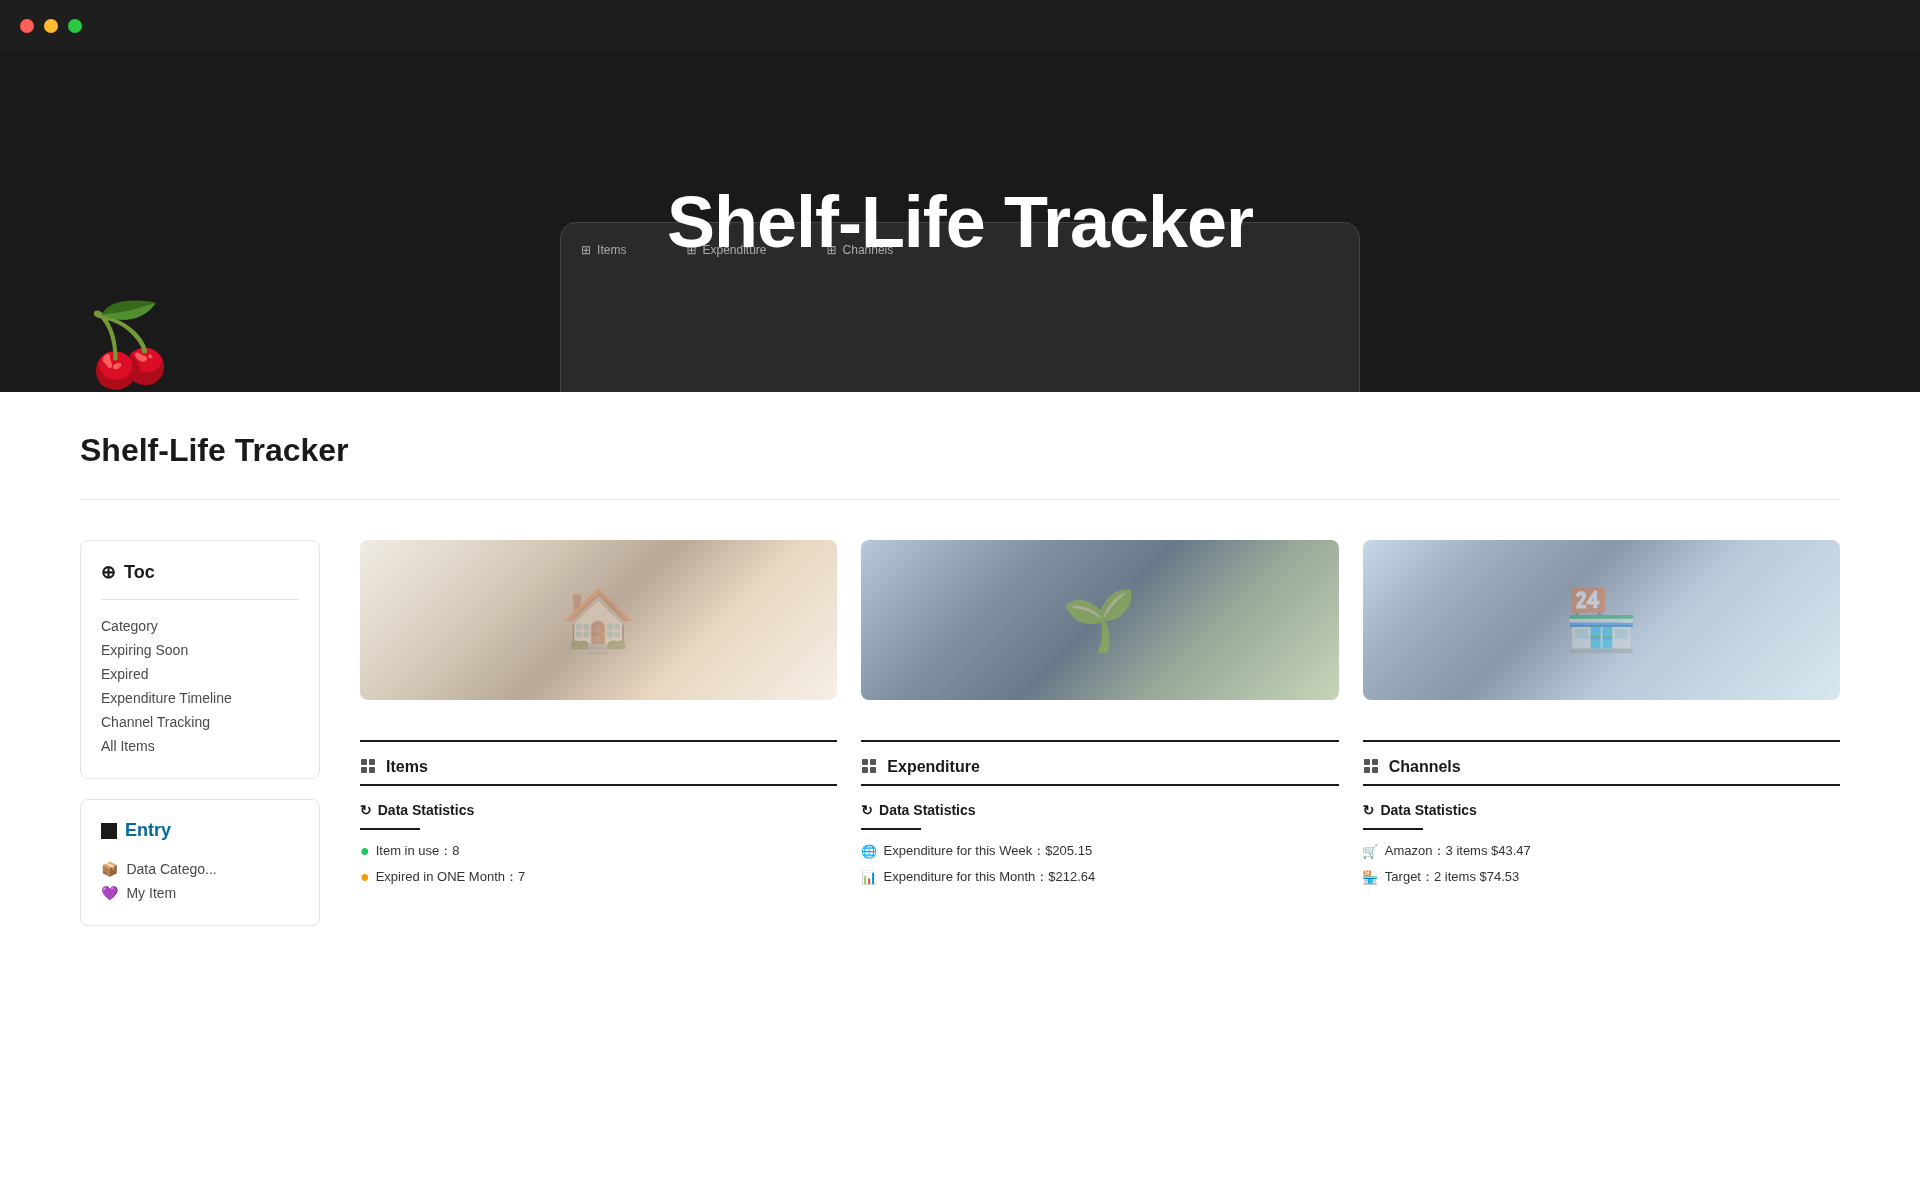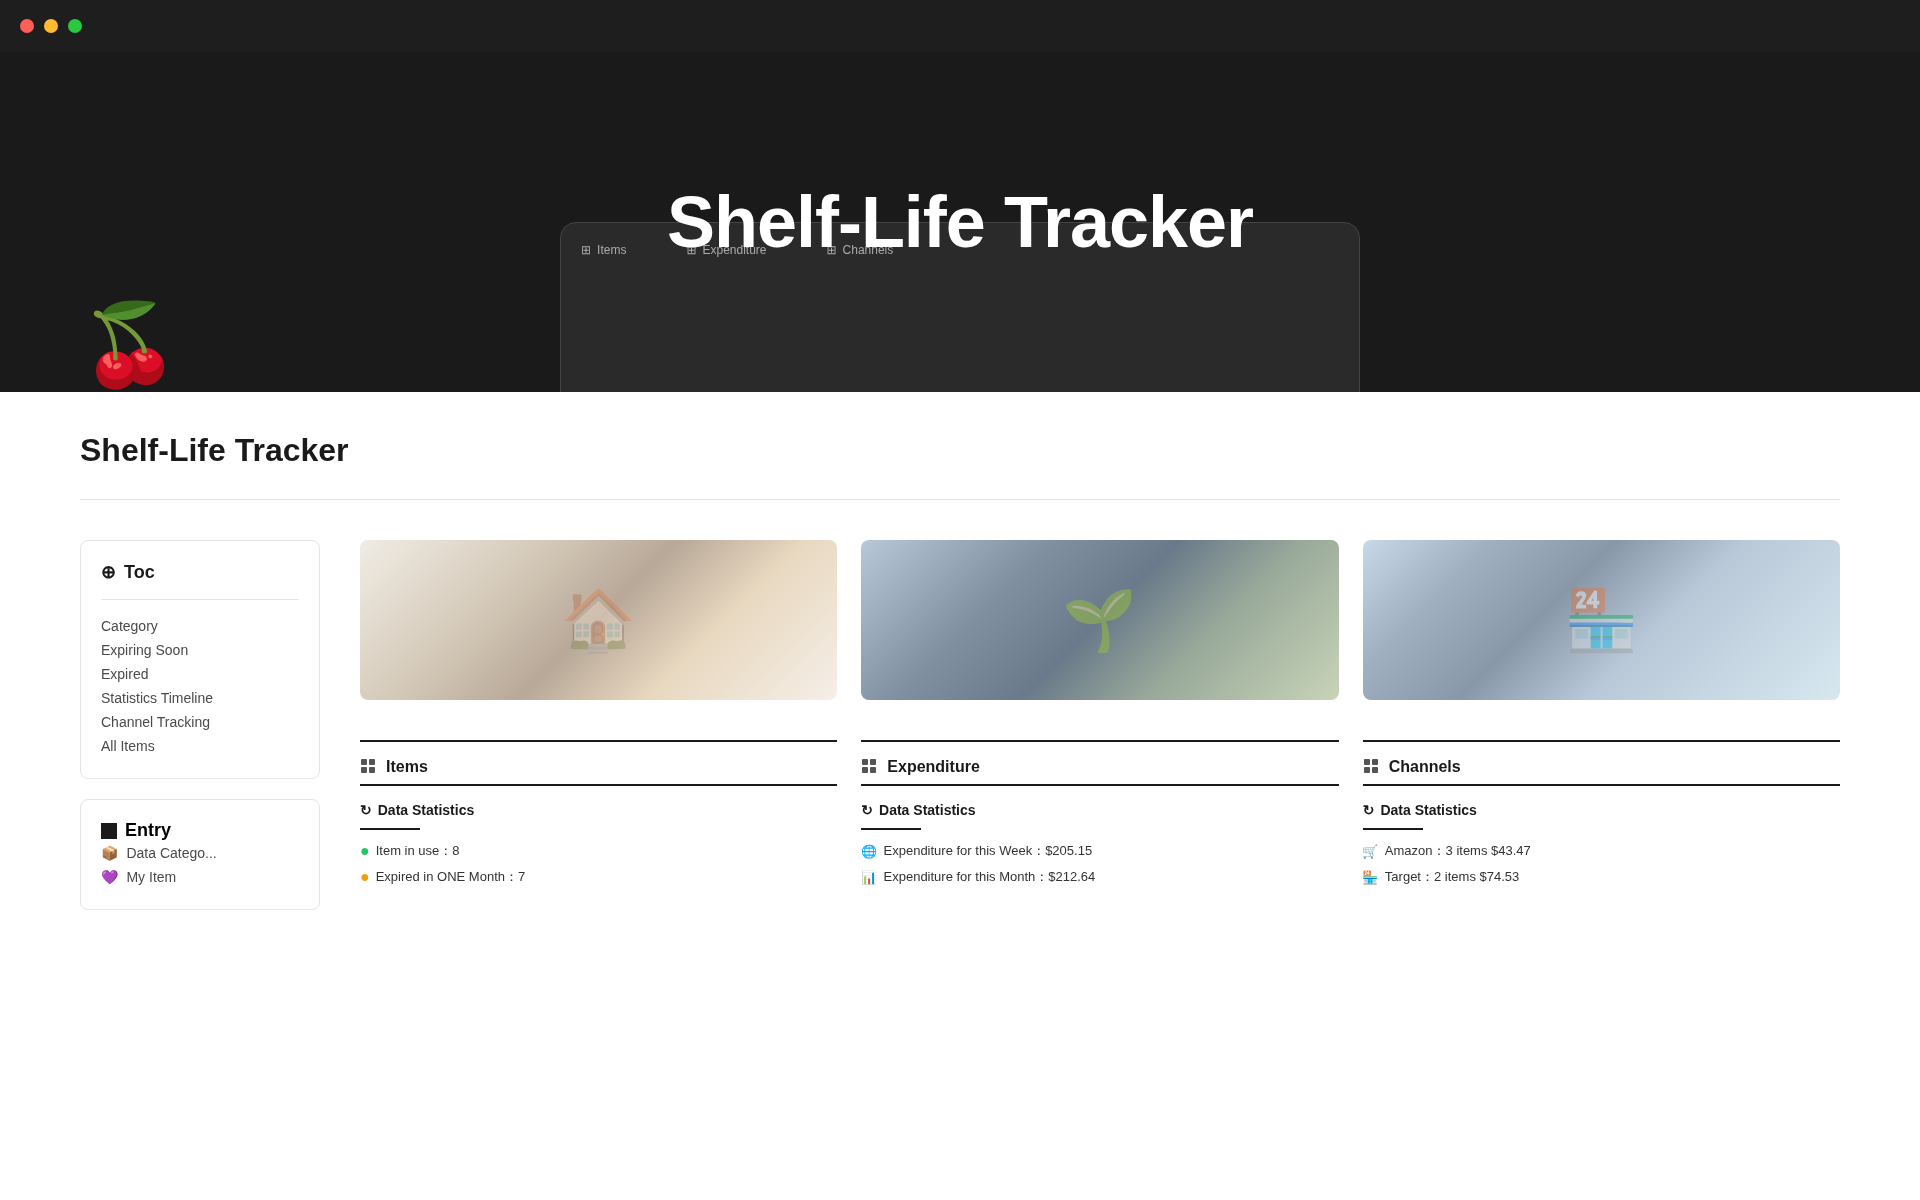--- a/index.html
+++ b/index.html
@@ -132,21 +132,22 @@
       font-size: 14px;
       color: #4a4a4a;
       padding: 4px 0;
       cursor: pointer;
       text-decoration: none;
     }
 
     .sidebar-entry-title {
       font-size: 18px;
       font-weight: 700;
-      color: #000000;
+      color: #0369a1;
+      margin-bottom: 16px;
       display: flex;
       align-items: center;
       gap: 8px;
     }
 
     .sidebar-entry-item {
       display: flex;
       align-items: center;
       gap: 8px;
       padding: 4px 0;
@@ -319,21 +320,21 @@
 
       <div class="sidebar-card">
         <div class="sidebar-card-title">
           <span style="font-size:18px;">⊕</span>
           <span>Toc</span>
         </div>
         <hr class="sidebar-divider">
         <a class="sidebar-link">Category</a>
         <a class="sidebar-link">Expiring Soon</a>
         <a class="sidebar-link">Expired</a>
-        <a class="sidebar-link">Statistics Timeline</a>
+        <a class="sidebar-link">Expenditure Timeline</a>
         <a class="sidebar-link">Channel Tracking</a>
         <a class="sidebar-link">All Items</a>
       </div>
 
       <div class="sidebar-card">
         <div class="sidebar-entry-title">
           <span style="font-size:14px; background:#1a1a1a; width:16px; height:16px; display:inline-block;"></span>
           <span>Entry</span>
         </div>
         <div class="sidebar-entry-item">

